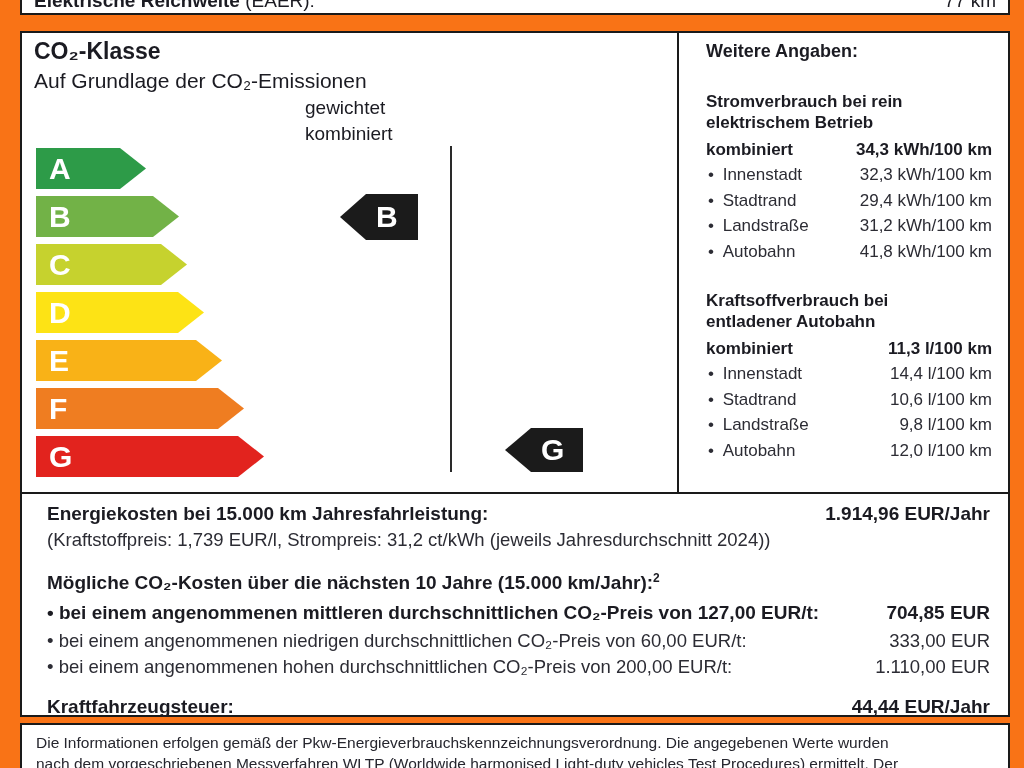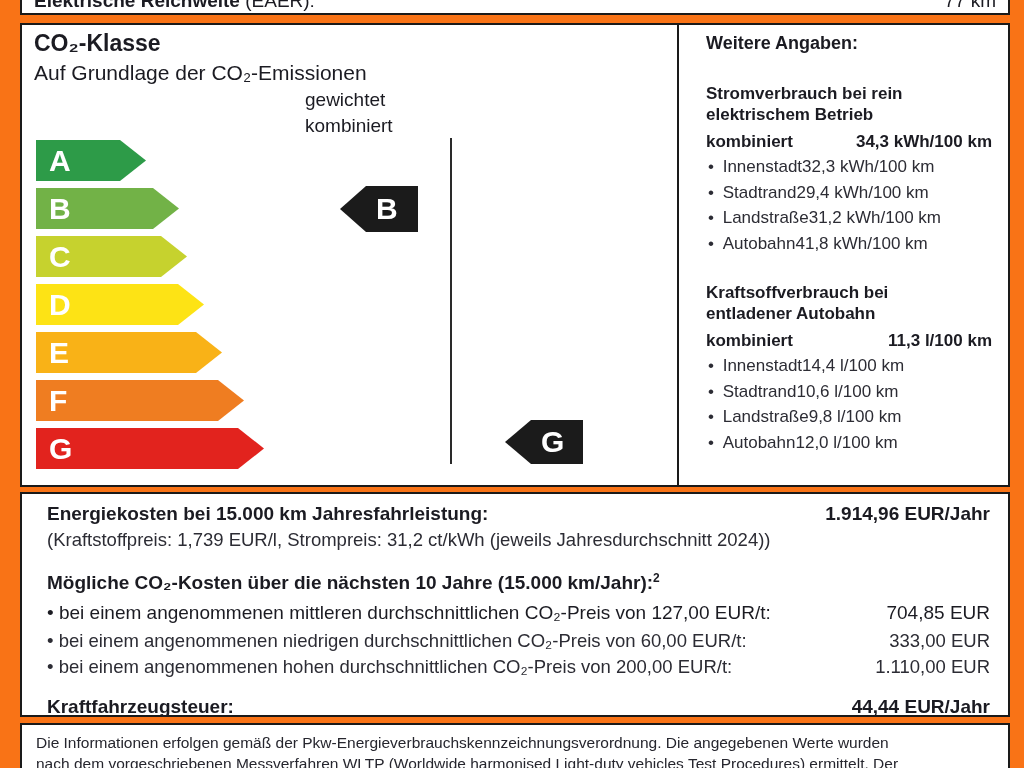--- a/index.html
+++ b/index.html
@@ -10,21 +10,21 @@
     font-family:"Liberation Sans","DejaVu Sans",sans-serif;
   }
   .box { position:absolute; left:20px; width:990px; border:2px solid #1a1a1a; background:#fff; }
 
   
   #top-bar { top:-20px; height:35px; display:flex; justify-content:space-between; align-items:flex-end; padding:0 12px 1px 12px; }
   #top-bar .b { font-weight:bold; font-size:19px; }
   #top-bar .r { font-size:19px; }
 
   
-  #main-box { top:23px; height:464px; }
+  #main-box { top:31px; height:464px; }
   .co2-title { position:absolute; left:12px; top:5px; font-size:23px; font-weight:bold; }
   .co2-subtitle { position:absolute; left:12px; top:36px; font-size:21px; }
   .col-hdr { position:absolute; font-size:19px; line-height:26px; }
   #hdr-weighted { left:283px; top:62px; }
   #hdr-depleted { left:456px; top:62px; }
 
   #scale { position:absolute; left:14px; top:115px; display:flex; flex-direction:column; gap:7px; }
   .arrow { height:41px; display:flex; align-items:center;
     clip-path:polygon(0 0, calc(100% - 26px) 0, 100% 50%, calc(100% - 26px) 100%, 0 100%); }
   .arrow-letter { color:#fff; font-weight:bold; font-size:30px; padding-left:13px; }
@@ -40,36 +40,36 @@
   #marker-depleted { left:483px; top:395px; width:78px; height:44px; }
 
   
   #info-panel { position:absolute; left:655px; top:0; right:0; bottom:0;
     border-left:2px solid #1a1a1a; padding:0 16px 0 27px; font-size:17px; }
   .panel-title { margin-top:8px; font-size:18px; font-weight:bold; }
   .section { margin-top:29px; }
   .section.second { margin-top:26px; }
   .sec-heading { font-weight:bold; font-size:17px; line-height:21px; }
   .combined-row { display:flex; justify-content:space-between; font-weight:bold; margin-top:5px; line-height:24px; }
-  .val-row { display:flex; justify-content:flex-start; line-height:25.5px; color:#2c2c34; }
+  .val-row { display:flex; justify-content:space-between; line-height:25.5px; color:#2c2c34; }
   .val-row .lbl::before { content:"• "; margin-right:4px; }
   .val-row .lbl { padding-left:2px; }
 
   
   #costs-box { top:492px; height:225px; padding:8px 18px 0 25px; }
   .cost-row { display:flex; justify-content:space-between; line-height:24px; }
   .bold { font-weight:bold; }
   .fs19 { font-size:19px; }
   .fs18 { font-size:18.5px; }
   #price-note { margin-top:3px; color:#2c2c34; }
   #co2-heading { margin-top:20px; }
   #co2-heading sup { font-size:12px; }
   .co2-row { display:flex; justify-content:space-between; line-height:24px; }
   .co2-row .lbl::before { content:"• "; }
-  #co2-row-0 { margin-top:7px; font-weight:normal;gap:21px; }
+  #co2-row-0 { margin-top:7px; font-weight:bold;gap:21px; }
   #co2-row-1 { margin-top:4px; color:#2c2c34; }
   #co2-row-2 { margin-top:2px; color:#2c2c34; }
   #tax-row { margin-top:16px; }
 
   
   #footnote-box { top:723px; height:60px; padding:8px 14px 0 14px; font-size:15.5px; line-height:20.5px; color:#26262e; }
 </style>
 </head>
 <body>
 

